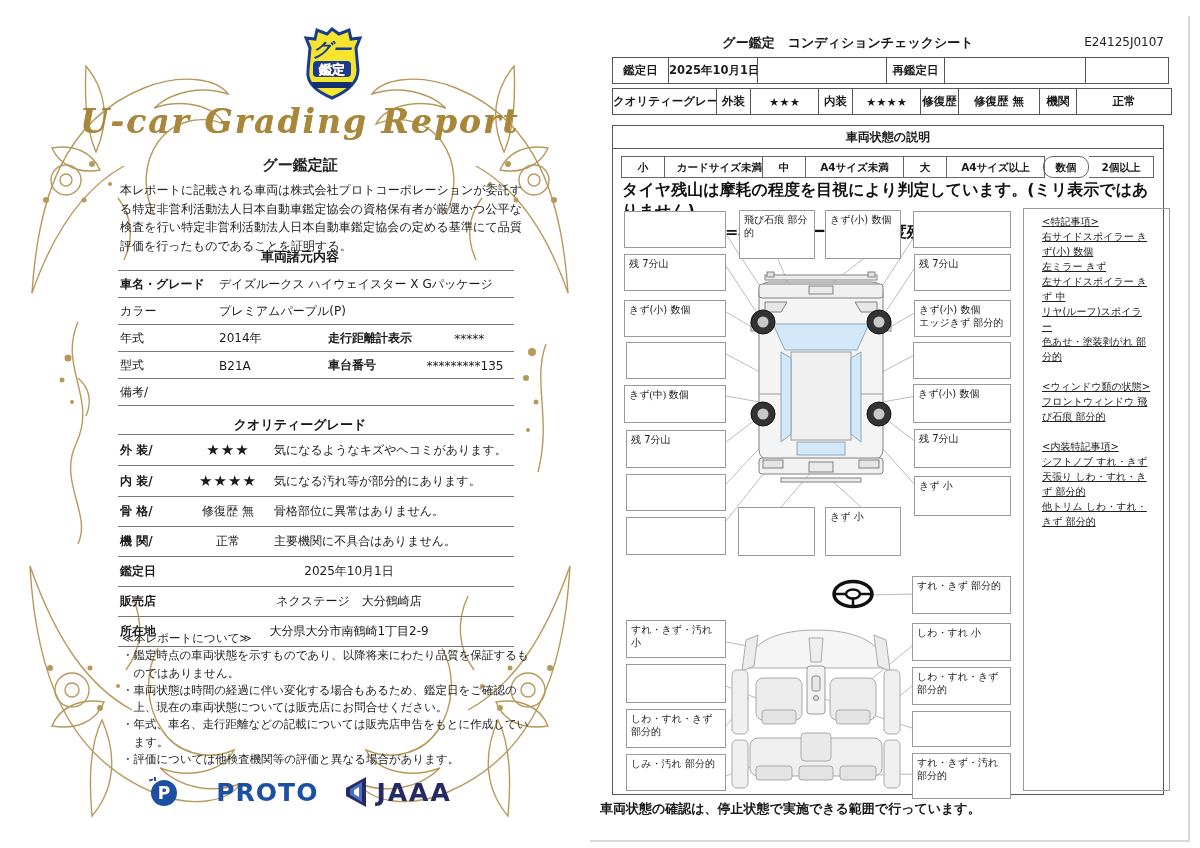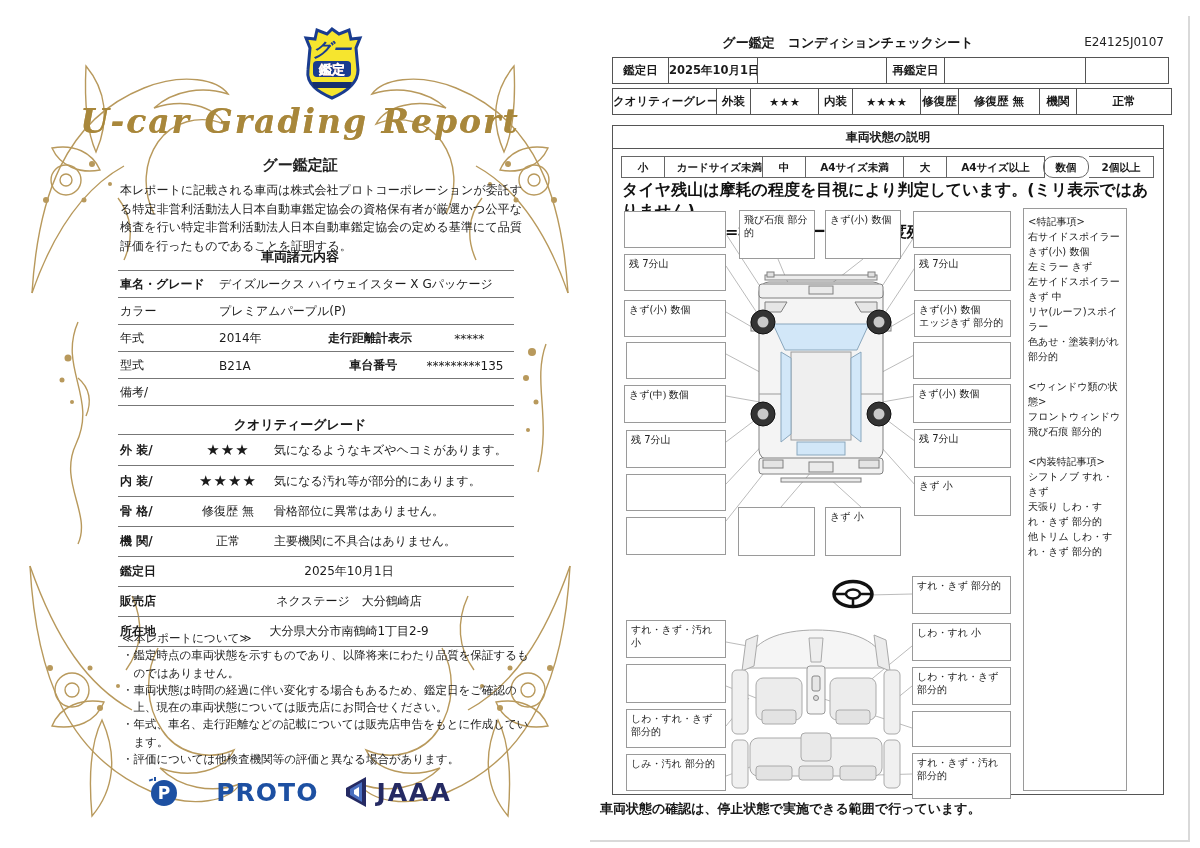--- a/index.html
+++ b/index.html
@@ -46,22 +46,22 @@
   #rp-t2{left:14px;top:60px;width:550px;position:absolute;}
   #rp-box{left:14px;top:97px;width:550px;height:668px;position:absolute;border:1px solid #555;}
   #rp-box-title{position:absolute;left:0;top:0;width:100%;height:22px;border-bottom:1px solid #555;
                 text-align:center;font-size:12px;font-weight:bold;line-height:22px;}
   .legend{position:absolute;display:flex;}
   .legend .cell{border:1px solid #666;border-left:none;height:20px;line-height:20px;font-size:10.5px;font-weight:bold;text-align:center;}
   .legend .cell:first-child{border-left:1px solid #666;}
   #tire-note{position:absolute;left:9px;top:54px;font-size:16px;font-weight:bold;line-height:1.3;color:#111;white-space:pre-line;}
   .abox{position:absolute;border:1px solid #9a9a9a;background:#fff;font-size:10px;line-height:1.3;
         padding:2px 4px;white-space:pre-line;color:#222;box-sizing:border-box;}
-  #snotes{position:absolute;left:410px;top:82px;width:104px;height:583px;border:1px solid #9a9a9a;
-          font-size:10px;line-height:1.5;padding:5px 4px;white-space:pre-line;box-sizing:border-box;color:#222;}
+  #snotes{position:absolute;left:410px;top:82px;width:147px;height:583px;border:1px solid #9a9a9a;
+          font-size:10px;line-height:1.5;padding:5px 18px;white-space:pre-line;box-sizing:border-box;color:#222;text-decoration:underline;}
   #rp-svg{position:absolute;left:0;top:0;width:548px;height:666px;}
   #rp-footer{position:absolute;left:2px;top:772px;font-size:13px;font-weight:bold;}
   #page-edge{position:absolute;left:590px;top:16px;width:598px;height:824px;border-right:2px solid #d9d9d9;border-bottom:2px solid #d9d9d9;pointer-events:none;}
 </style>
 </head>
 <body>
 
 <div id="left-page">
 
   <svg class="abs" style="left:-18px;top:30px;" width="215" height="250" viewBox="0 0 215 250">
@@ -178,21 +178,21 @@
     </tr>
     <tr>
       <td>年式</td>
       <td style="width:110px;">2014年</td>
       <td style="width:100px;font-weight:bold;">走行距離計表示</td>
       <td style="width:86px;text-align:center;">*****</td>
     </tr>
     <tr>
       <td>型式</td>
       <td>B21A</td>
-      <td style="font-weight:bold;text-align:center;padding-right:6px;">車台番号</td>
+      <td style="font-weight:bold;text-align:left;padding-right:6px;">車台番号</td>
       <td>*********135</td>
     </tr>
     <tr>
       <td colspan="4">備考/</td>
     </tr>
   </tbody>
     </table>
 
   <div id="lp-qual-head">クオリティーグレード</div>
 

